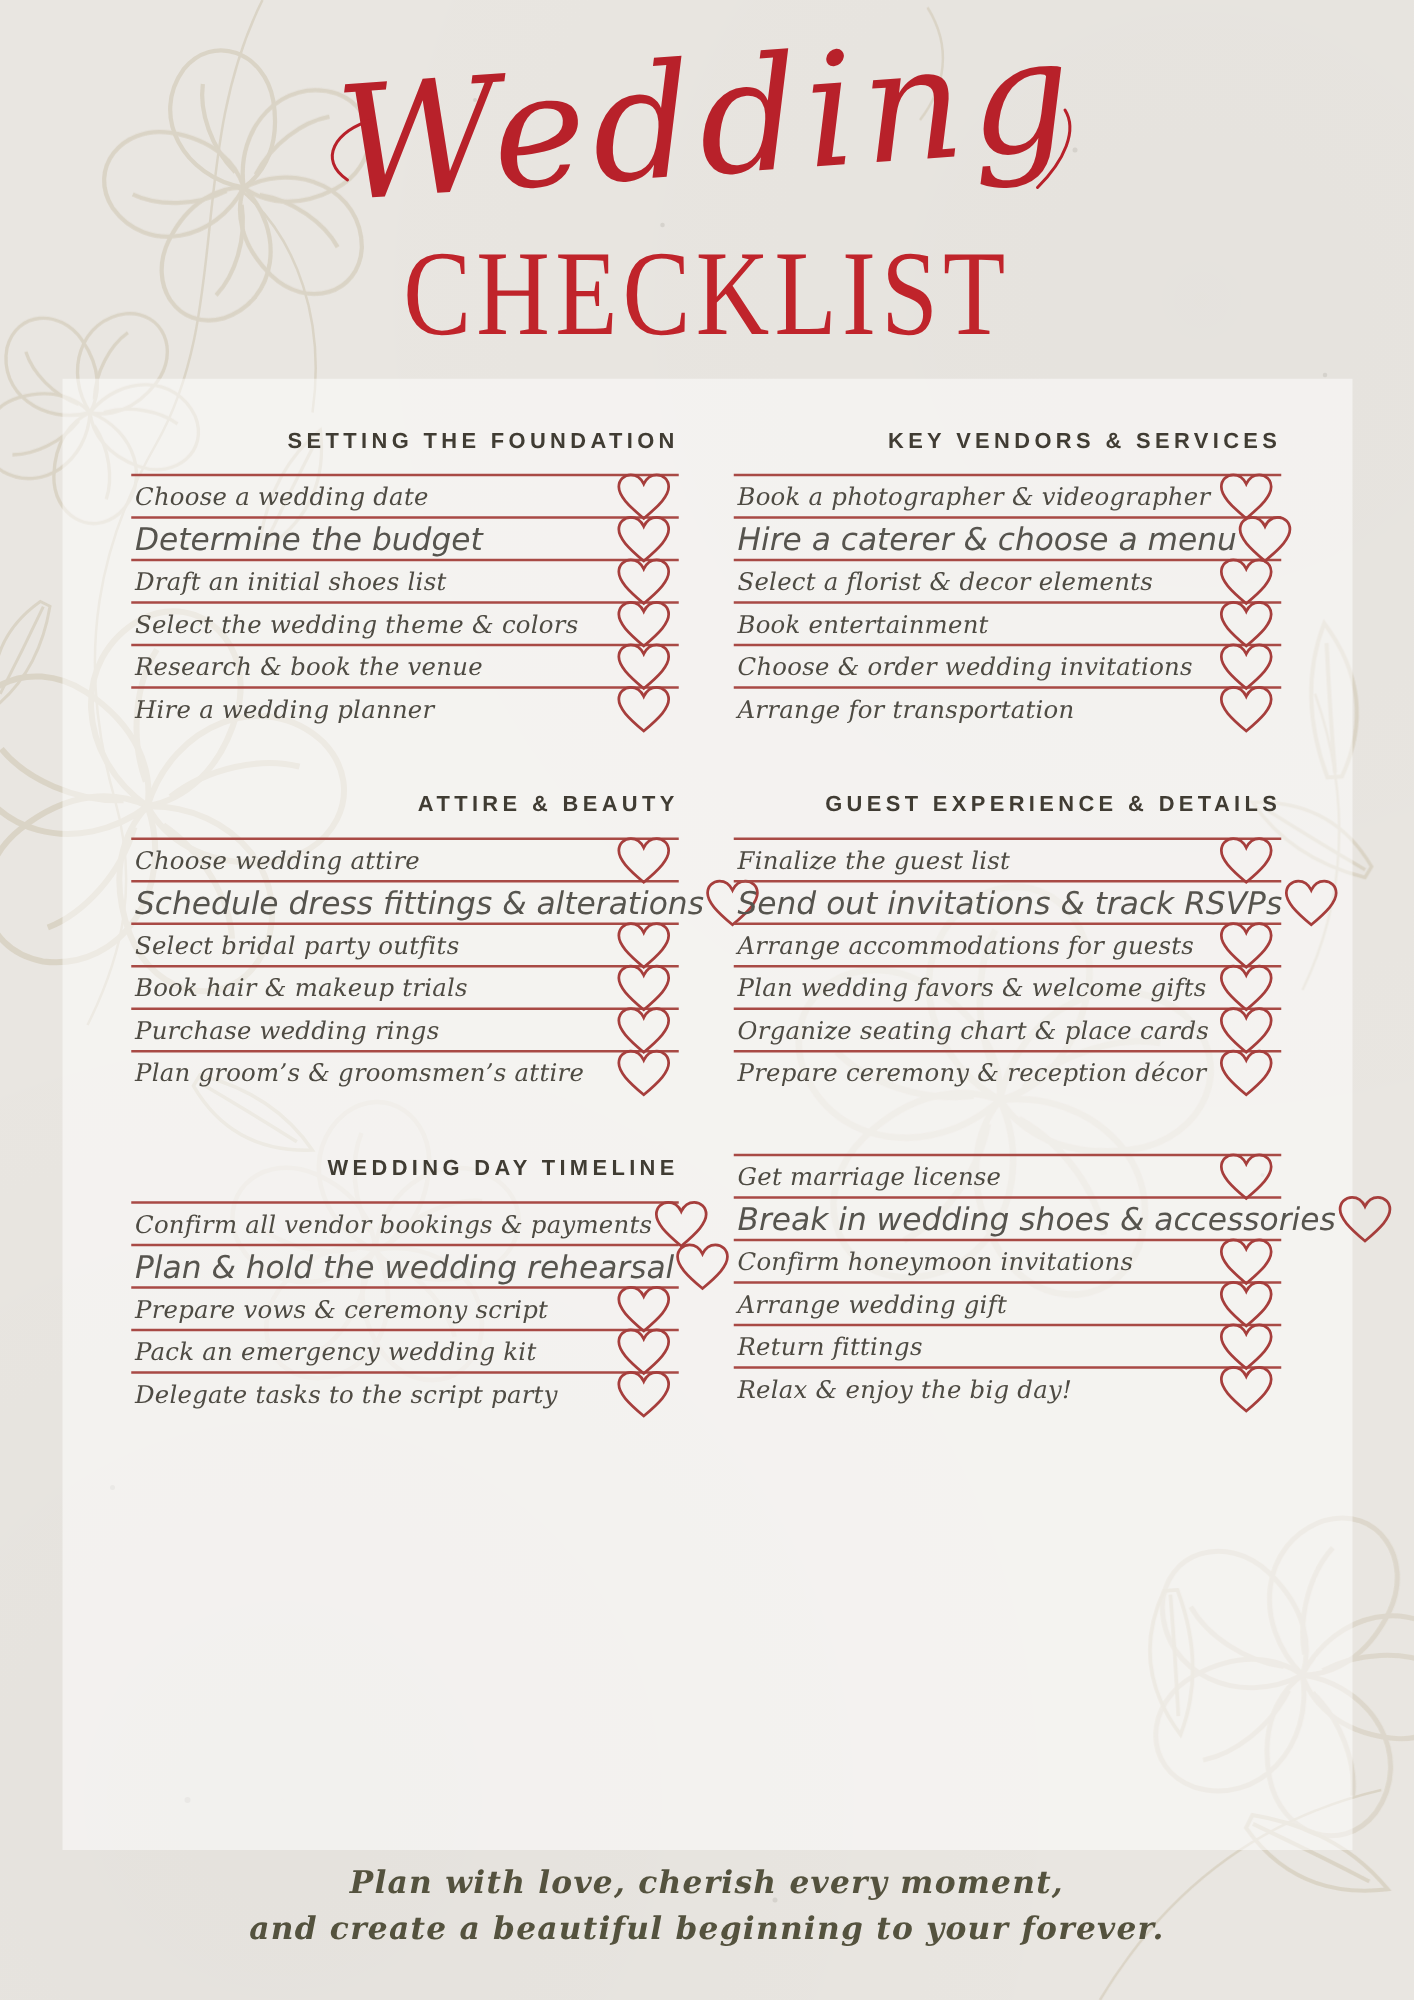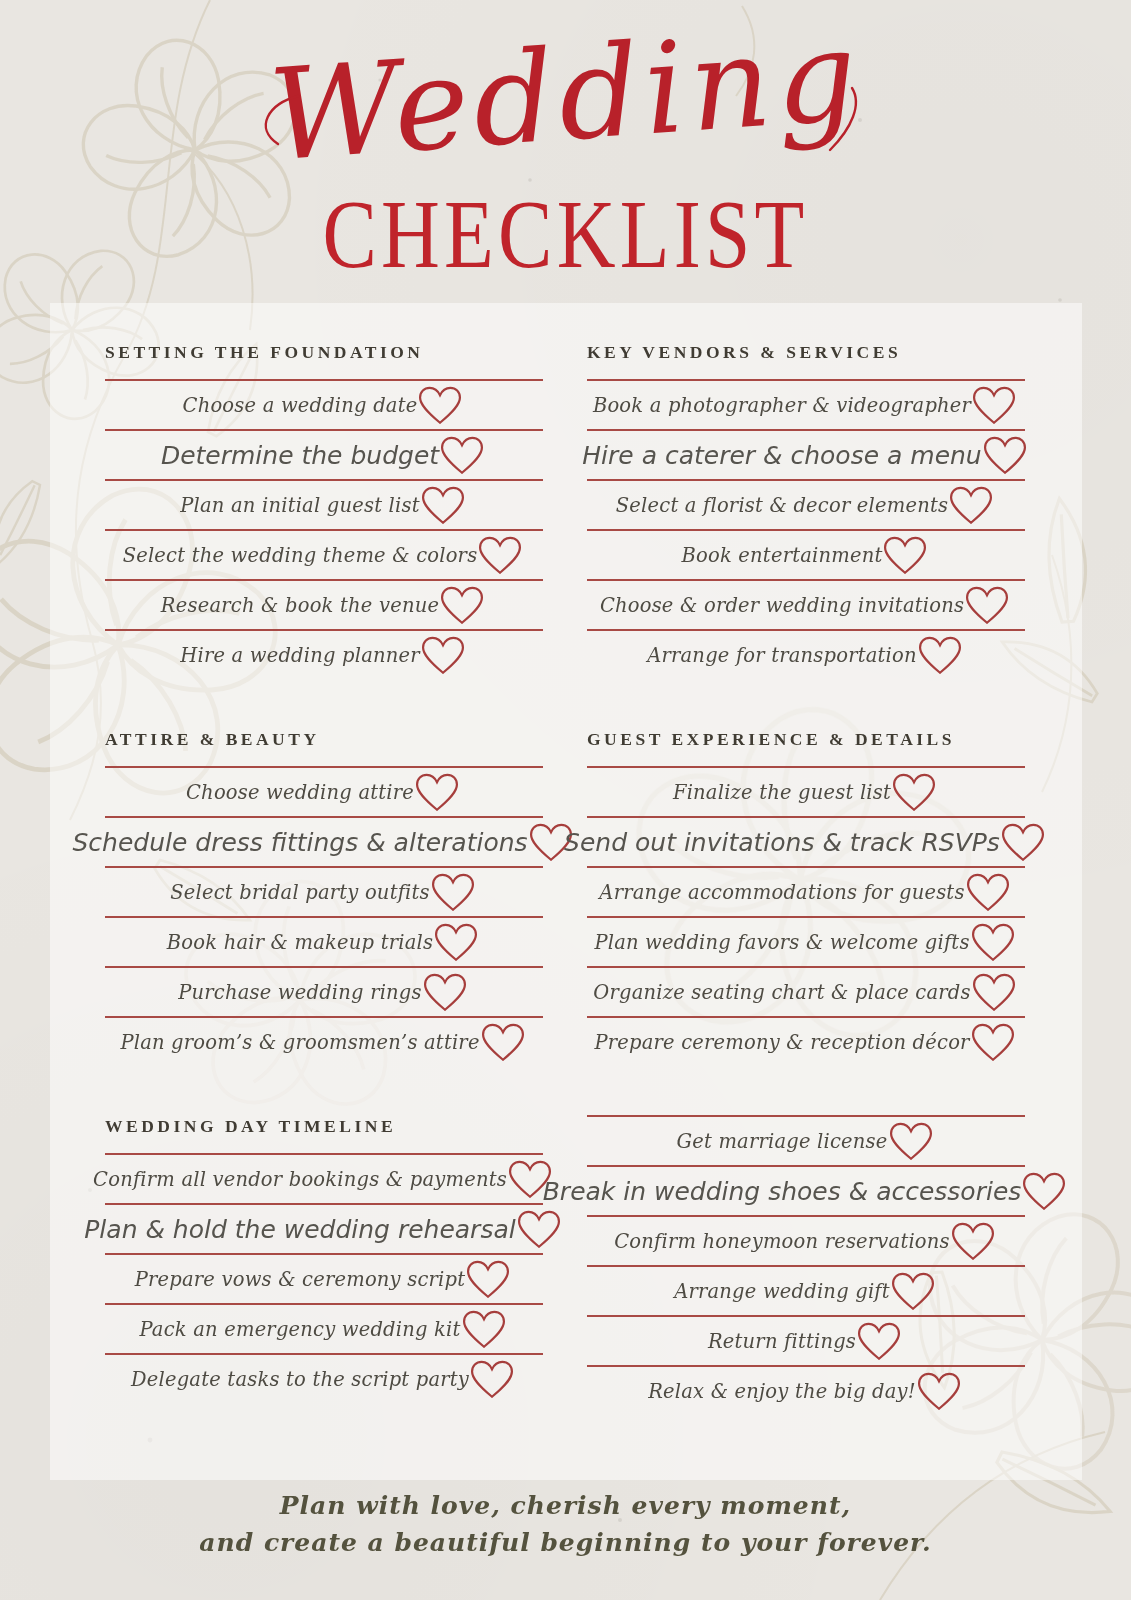--- a/index.html
+++ b/index.html
@@ -45,30 +45,30 @@
     font-size:97px;line-height:1;letter-spacing:5px;
     color:var(--title-red);
     transform:scaleX(0.84);transform-origin:50% 50%;
   }
   .grid{
     position:absolute;left:105px;top:341px;width:920px;z-index:3;
     display:grid;grid-template-columns:438px 438px;column-gap:44px;row-gap:49px;
   }
   .cl-section{width:438px;}
   .cl-heading{
-    text-align:left;
-    font-family:Liberation Serif, serif;font-weight:700;
+    text-align:right;
+    font-family:Liberation Sans, sans-serif;font-weight:700;
     font-size:17.5px;line-height:22px;letter-spacing:3.5px;
     color:var(--heading-text);
     margin-bottom:16px;white-space:nowrap;
   }
   .cl-items{list-style:none;}
   .cl-item{
-    height:50px;border-top:2px solid var(--line-red);
-    display:flex;align-items:center;justify-content:center;
+    height:34px;border-top:2px solid var(--line-red);
+    display:flex;align-items:center;justify-content:space-between;
     padding:0 5px 0 3px;
   }
   .cl-label{
     font-family:"DejaVu Serif", serif;font-style:italic;
     font-size:19.5px;color:var(--item-text);letter-spacing:0.2px;
     white-space:nowrap;
   }
   .cl-item:nth-child(2) .cl-label{
     font-family:"DejaVu Sans", sans-serif;font-style:italic;
     font-size:25px;color:#56544e;letter-spacing:0;
@@ -162,21 +162,21 @@
           <path d="M12 19.5 C5.4 14 1.6 10 1.6 6.3 C1.6 3.4 3.8 1.3 6.6 1.3 C8.9 1.3 10.9 2.8 12 5.1 C13.1 2.8 15.1 1.3 17.4 1.3 C20.2 1.3 22.4 3.4 22.4 6.3 C22.4 10 18.6 14 12 19.5 Z"></path>
         </svg>
       </li>
         <li class="cl-item">
         <span class="cl-label">Determine the budget</span>
         <svg class="heart" viewBox="0 0 24 21" aria-hidden="true">
           <path d="M12 19.5 C5.4 14 1.6 10 1.6 6.3 C1.6 3.4 3.8 1.3 6.6 1.3 C8.9 1.3 10.9 2.8 12 5.1 C13.1 2.8 15.1 1.3 17.4 1.3 C20.2 1.3 22.4 3.4 22.4 6.3 C22.4 10 18.6 14 12 19.5 Z"></path>
         </svg>
       </li>
         <li class="cl-item">
-        <span class="cl-label">Plan an initial guest list</span>
+        <span class="cl-label">Draft an initial shoes list</span>
         <svg class="heart" viewBox="0 0 24 21" aria-hidden="true">
           <path d="M12 19.5 C5.4 14 1.6 10 1.6 6.3 C1.6 3.4 3.8 1.3 6.6 1.3 C8.9 1.3 10.9 2.8 12 5.1 C13.1 2.8 15.1 1.3 17.4 1.3 C20.2 1.3 22.4 3.4 22.4 6.3 C22.4 10 18.6 14 12 19.5 Z"></path>
         </svg>
       </li>
         <li class="cl-item">
         <span class="cl-label">Select the wedding theme &amp; colors</span>
         <svg class="heart" viewBox="0 0 24 21" aria-hidden="true">
           <path d="M12 19.5 C5.4 14 1.6 10 1.6 6.3 C1.6 3.4 3.8 1.3 6.6 1.3 C8.9 1.3 10.9 2.8 12 5.1 C13.1 2.8 15.1 1.3 17.4 1.3 C20.2 1.3 22.4 3.4 22.4 6.3 C22.4 10 18.6 14 12 19.5 Z"></path>
         </svg>
       </li>
@@ -370,21 +370,21 @@
           <path d="M12 19.5 C5.4 14 1.6 10 1.6 6.3 C1.6 3.4 3.8 1.3 6.6 1.3 C8.9 1.3 10.9 2.8 12 5.1 C13.1 2.8 15.1 1.3 17.4 1.3 C20.2 1.3 22.4 3.4 22.4 6.3 C22.4 10 18.6 14 12 19.5 Z"></path>
         </svg>
       </li>
         <li class="cl-item">
         <span class="cl-label">Break in wedding shoes &amp; accessories</span>
         <svg class="heart" viewBox="0 0 24 21" aria-hidden="true">
           <path d="M12 19.5 C5.4 14 1.6 10 1.6 6.3 C1.6 3.4 3.8 1.3 6.6 1.3 C8.9 1.3 10.9 2.8 12 5.1 C13.1 2.8 15.1 1.3 17.4 1.3 C20.2 1.3 22.4 3.4 22.4 6.3 C22.4 10 18.6 14 12 19.5 Z"></path>
         </svg>
       </li>
         <li class="cl-item">
-        <span class="cl-label">Confirm honeymoon reservations</span>
+        <span class="cl-label">Confirm honeymoon invitations</span>
         <svg class="heart" viewBox="0 0 24 21" aria-hidden="true">
           <path d="M12 19.5 C5.4 14 1.6 10 1.6 6.3 C1.6 3.4 3.8 1.3 6.6 1.3 C8.9 1.3 10.9 2.8 12 5.1 C13.1 2.8 15.1 1.3 17.4 1.3 C20.2 1.3 22.4 3.4 22.4 6.3 C22.4 10 18.6 14 12 19.5 Z"></path>
         </svg>
       </li>
         <li class="cl-item">
         <span class="cl-label">Arrange wedding gift</span>
         <svg class="heart" viewBox="0 0 24 21" aria-hidden="true">
           <path d="M12 19.5 C5.4 14 1.6 10 1.6 6.3 C1.6 3.4 3.8 1.3 6.6 1.3 C8.9 1.3 10.9 2.8 12 5.1 C13.1 2.8 15.1 1.3 17.4 1.3 C20.2 1.3 22.4 3.4 22.4 6.3 C22.4 10 18.6 14 12 19.5 Z"></path>
         </svg>
       </li>

